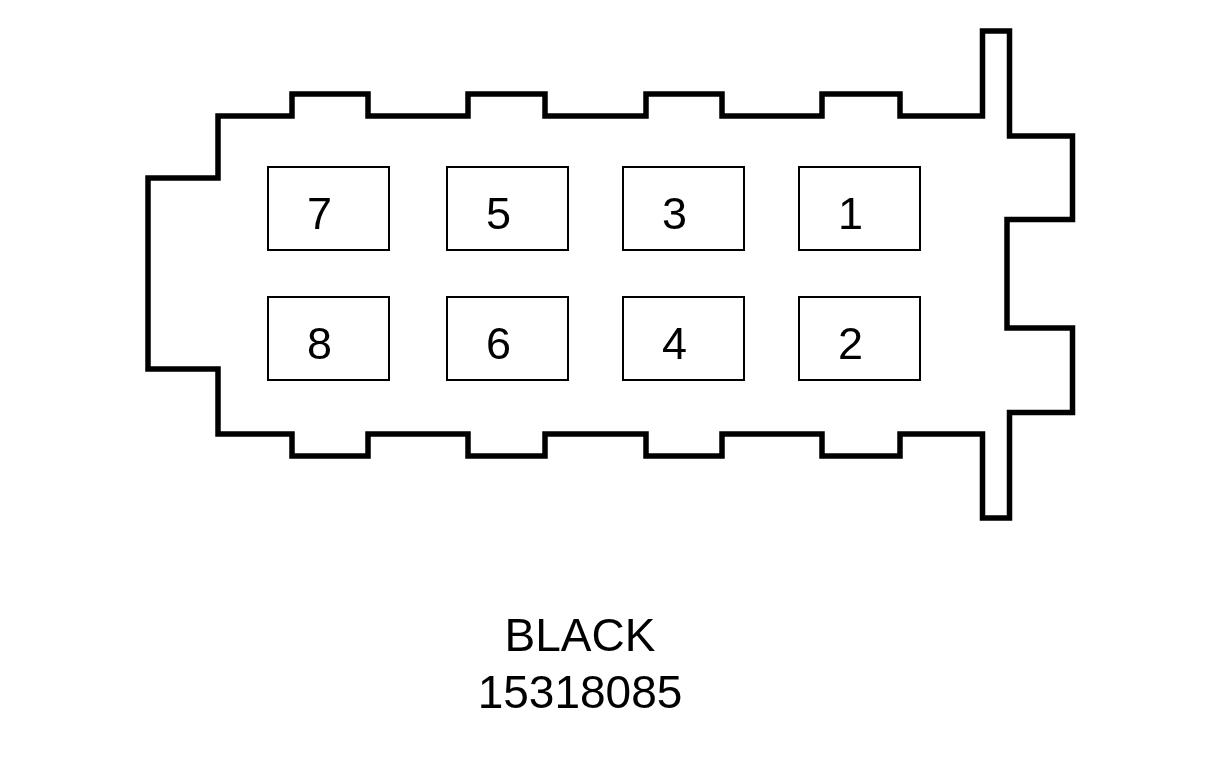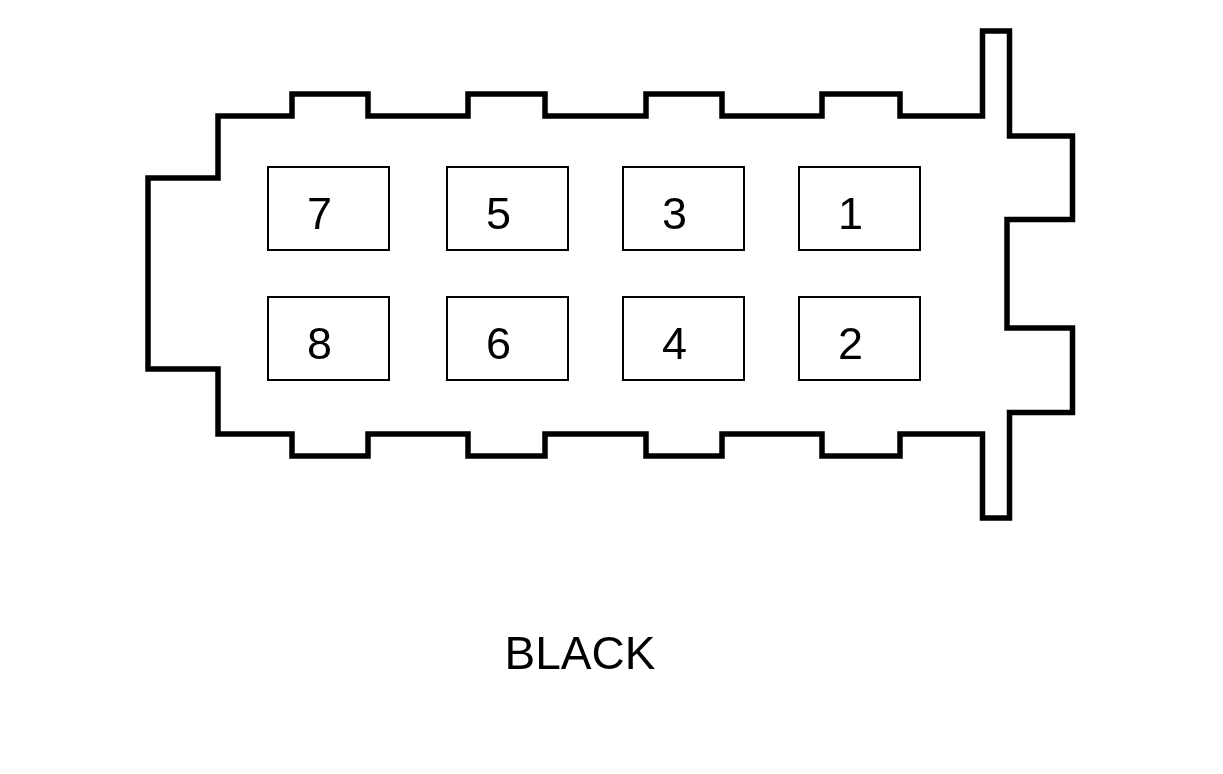--- a/index.html
+++ b/index.html
@@ -46,21 +46,21 @@
   .col-2 { left: 446px; }
   .col-3 { left: 622px; }
   .col-4 { left: 798px; }
   
   .row-1 { top: 166px; }
   .row-2 { top: 296px; }
 
   .label-block {
     position: absolute;
     left: 380px;
-    top: 625px;
+    top: 607px;
     width: 400px;
     text-align: center;
     font-size: 46px;
     line-height: 57px;
     font-weight: 400;
   }
 </style>
 </head>
 <body>
 
@@ -91,15 +91,16 @@
   </div>
   <div class="pin-box col-3 row-2">
     <span class="pin-number">4</span>
   </div>
   <div class="pin-box col-4 row-2">
     <span class="pin-number">2</span>
   </div>
 
   <div class="label-block">
     <div>BLACK</div>
+    <div>15318085</div>
   </div>
 
 </div>
 
 </body></html>

